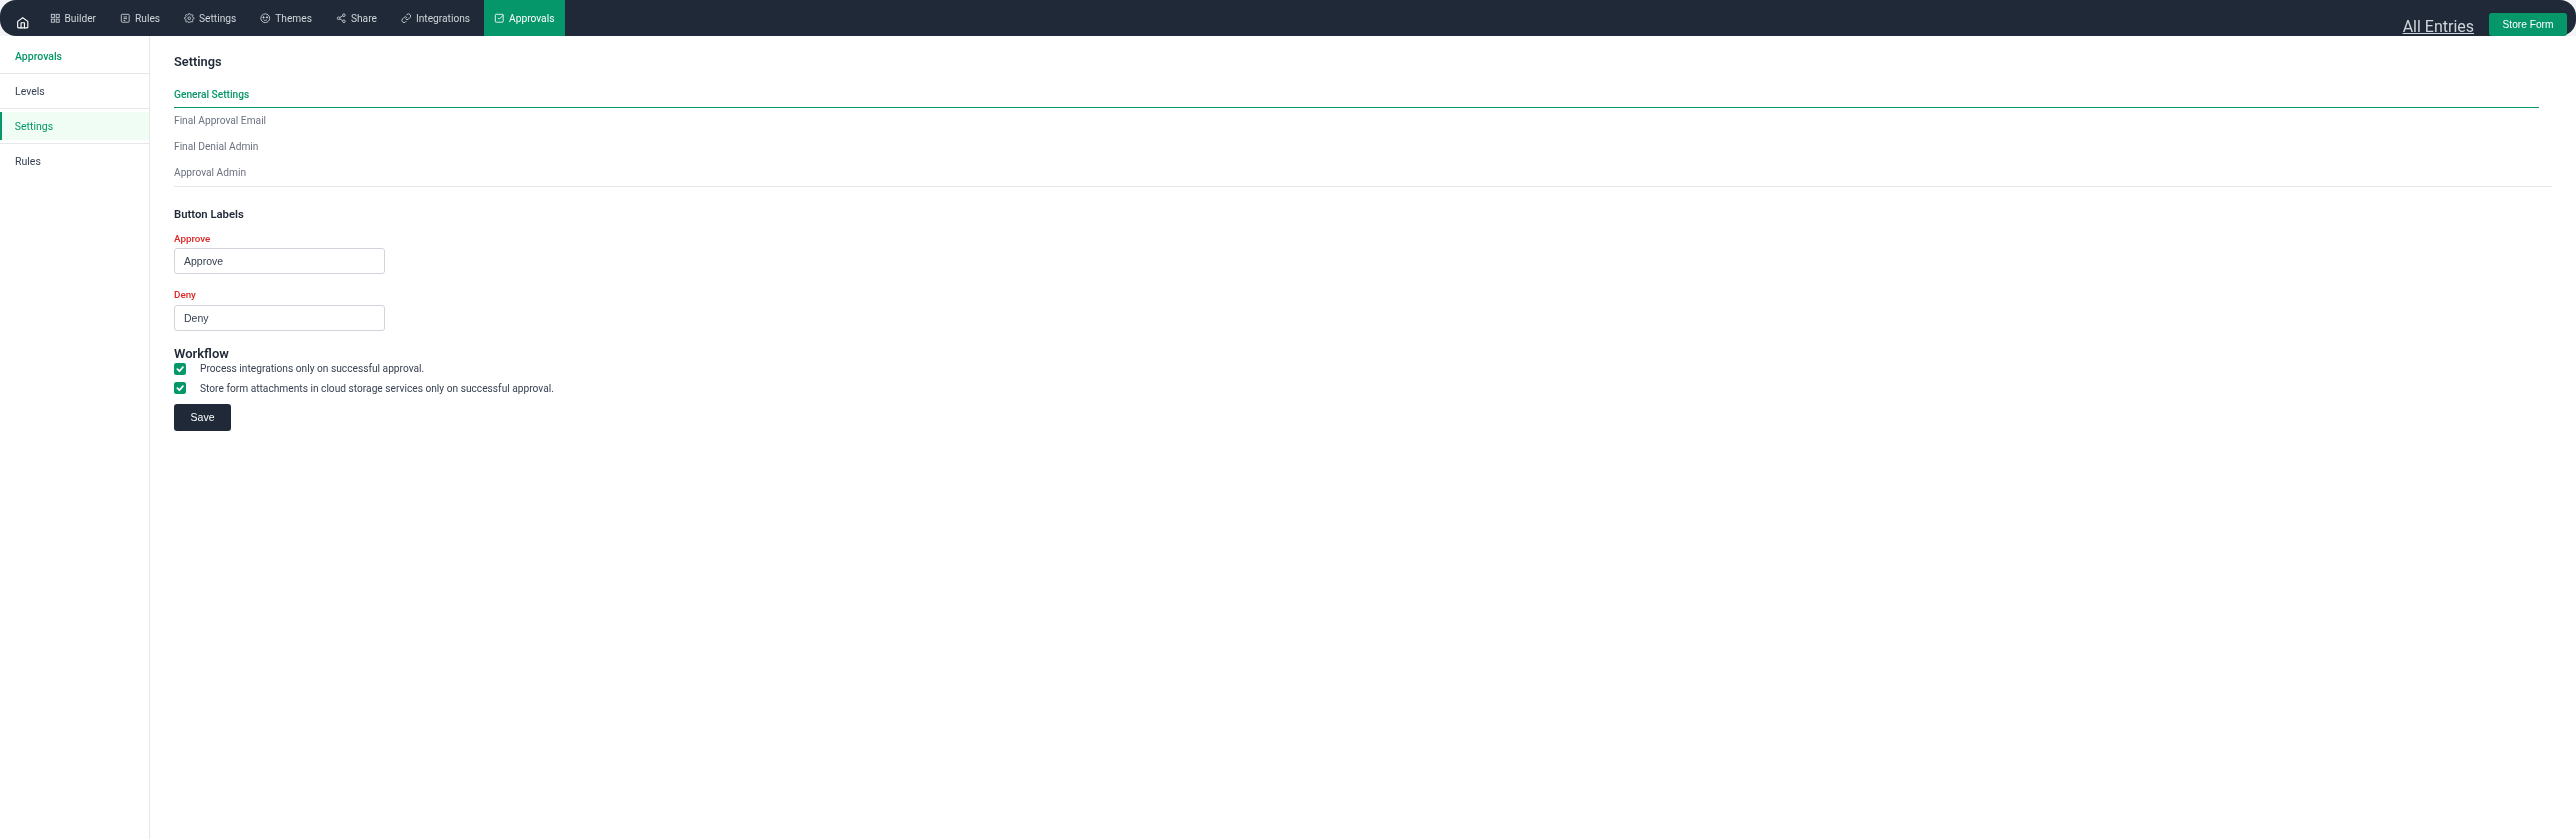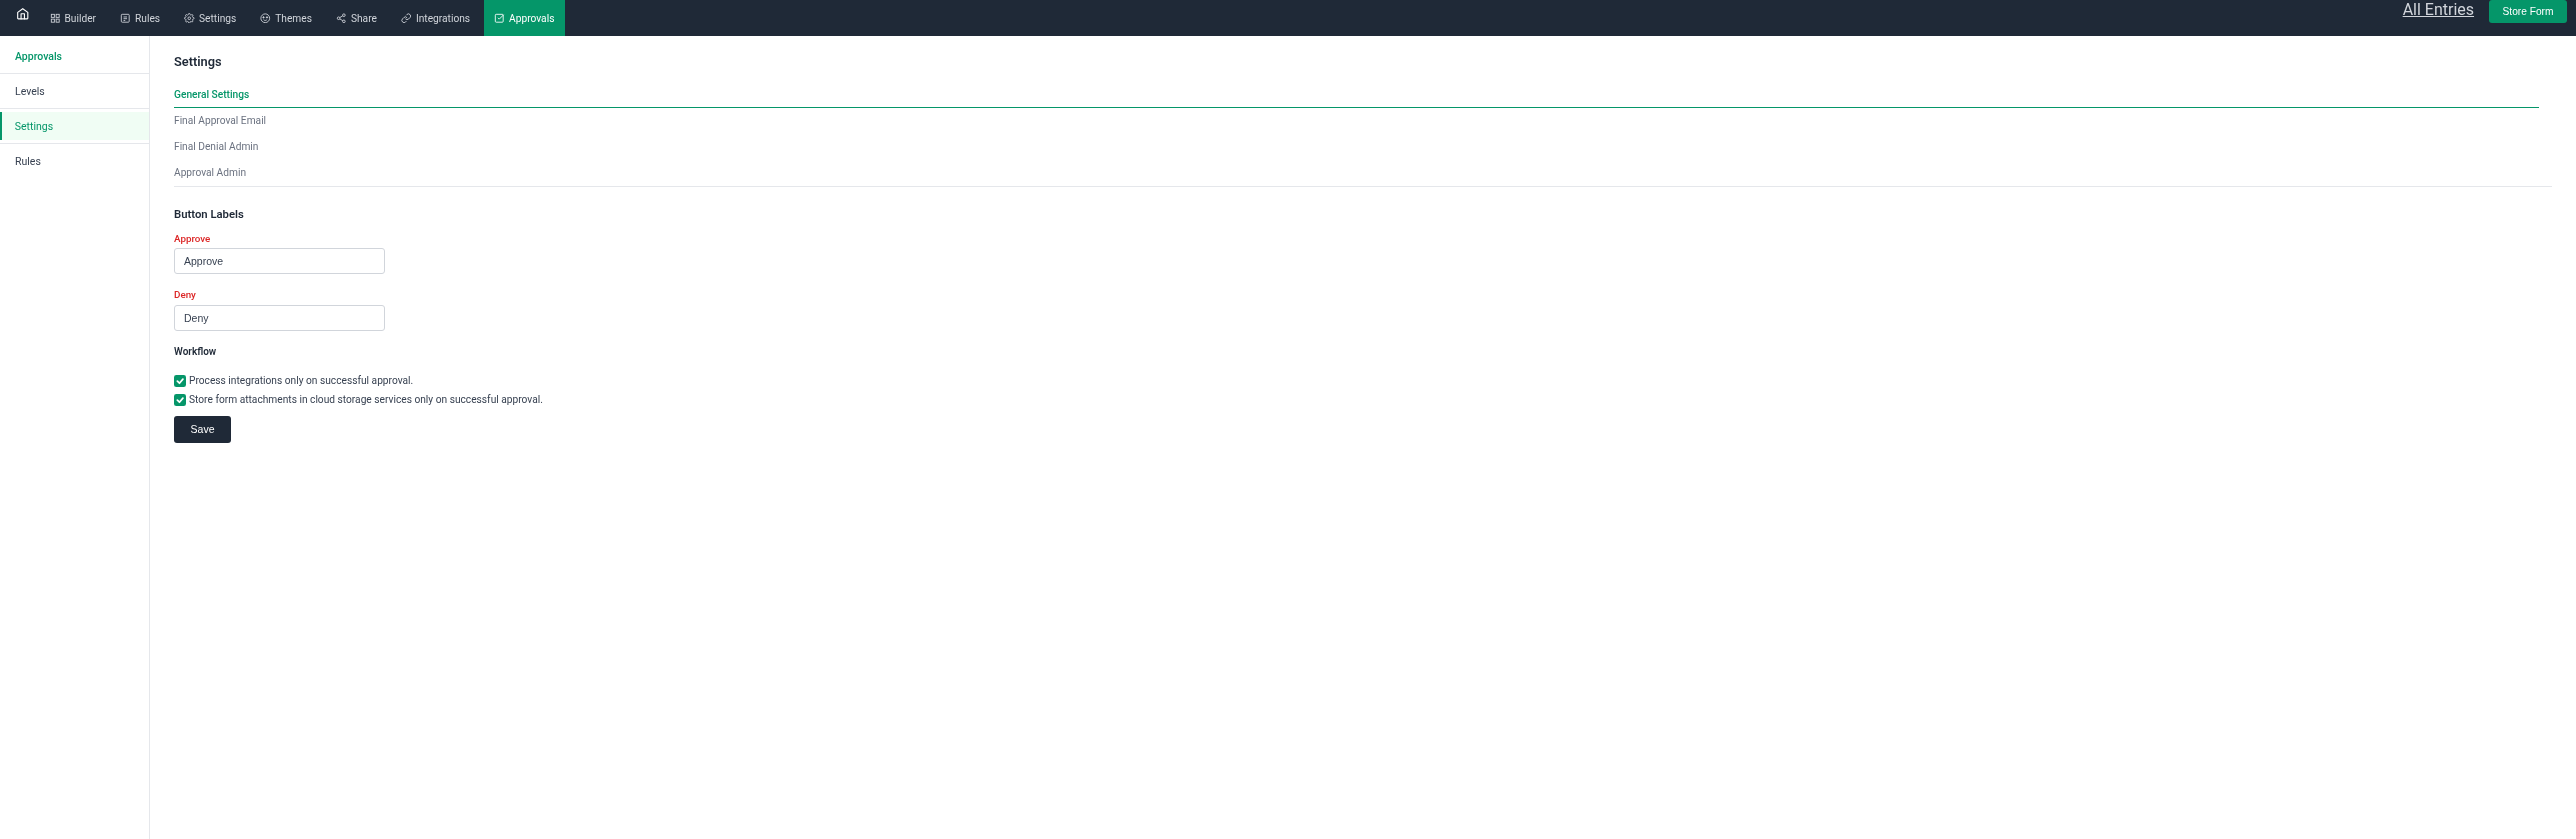--- a/index.html
+++ b/index.html
@@ -1,25 +1,26 @@
 <!DOCTYPE html>
 <html style="font-size:12px"><head>
   <meta charset="utf-8">
   <style>
     * { box-sizing: border-box; margin: 0; padding: 0; }
     body { font-family: -apple-system, BlinkMacSystemFont, 'Segoe UI', Roboto, sans-serif; background: #f3f4f6; font-size: 10.5px; color: #333; }
 
     
     .top-nav {
       display: flex;
-      align-items: flex-start;
+      align-items: flex-end;
       background: #1f2937;
       height: 36px;
       padding: 0 9px;
       gap: 3px;
+      border-radius: 16px;
     }
     .nav-home {
       display: flex; align-items: center; justify-content: center;
       width: 27px; height: 27px;
       color: #fff;
       cursor: pointer;
       border-radius: 3px;
     }
     .nav-item {
       display: flex; align-items: center; gap: 4.5px;
@@ -144,30 +145,31 @@
       padding: 6px 9px;
       border: 0.8px solid #d1d5db;
       border-radius: 3px;
       font-size: 10.5px;
       color: #374151;
       outline: none;
       margin-bottom: 15px;
     }
 
     .workflow-title {
-      font-size: 10px;
+      font-size: 13px;
       font-weight: 600;
       color: #1f2937;
       margin-top: 6px;
-      margin-bottom: 18px;
+      margin-bottom: 2px;
     }
 
     .checkbox-row {
       display: flex;
-      gap: 3px;
+      align-items: center;
+      gap: 14px;
       margin-bottom: 7.5px;
     }
     .checkbox-custom {
       width: 12px; height: 12px;
       background: #059669;
       border-radius: 2.3px;
       display: flex; align-items: center; justify-content: center;
       flex-shrink: 0;
       cursor: pointer;
     }

